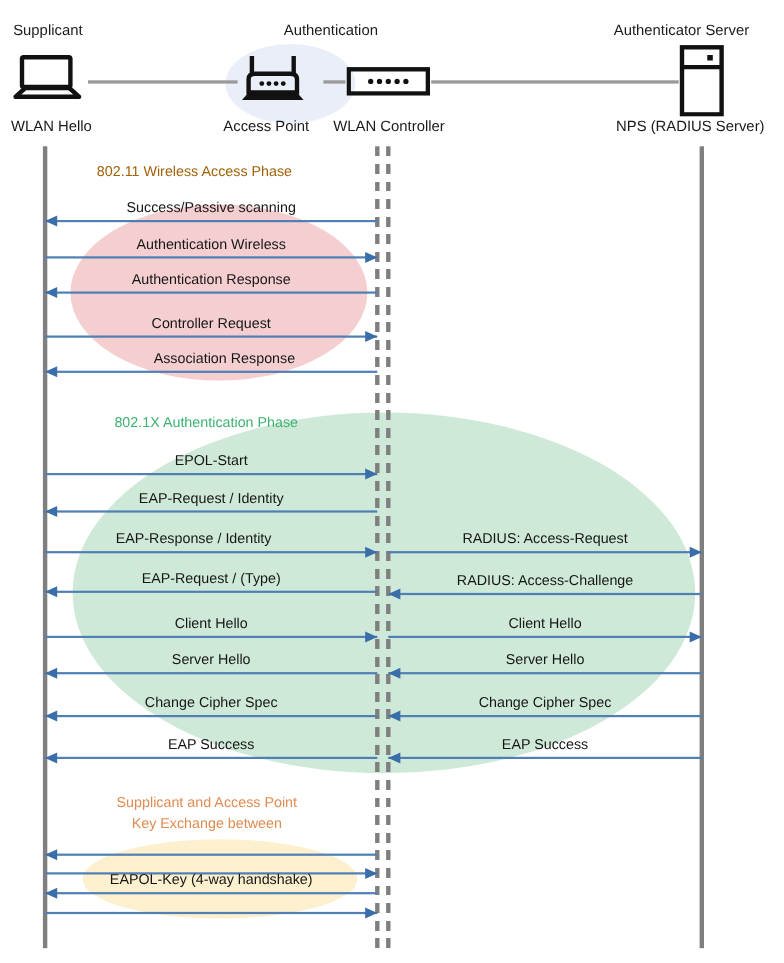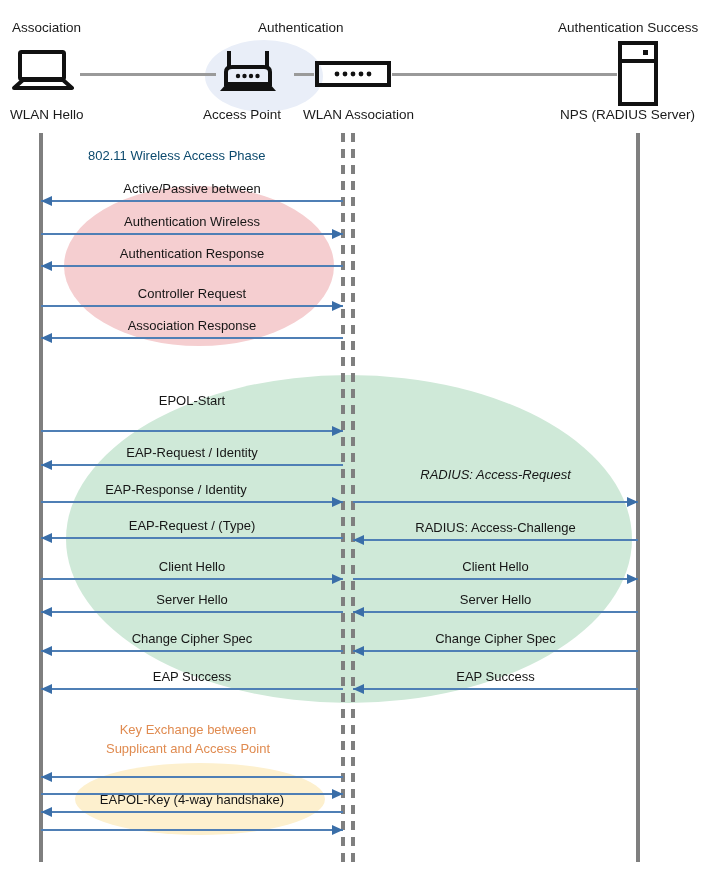--- a/index.html
+++ b/index.html
@@ -99,23 +99,23 @@
   }
 
   
   .icon { position: absolute; }
 </style>
 </head>
 <body>
 
 <div id="canvas">
 
-  <div class="role-title" style="left:12px; top:20px;">Association</div>
+  <div class="role-title" style="left:12px; top:20px;">Supplicant</div>
   <div class="role-title" style="left:258px; top:20px;">Authentication</div>
-  <div class="role-title" style="left:558px; top:20px;">Authentication Success</div>
+  <div class="role-title" style="left:558px; top:20px;">Authenticator Server</div>
 
   <div class="auth-blob" style="left:205px; top:40px; width:118px; height:72px;"></div>
 
   <div class="hwire" style="left:80px; top:73px; width:136px;"></div>
   <div class="hwire" style="left:294px; top:73px; width:20px;"></div>
   <div class="hwire" style="left:392px; top:73px; width:225px;"></div>
 
   <div class="icon" style="left:12px; top:50px;">
     <svg width="62" height="42" viewBox="0 0 62 42" aria-hidden="true">
       <rect x="8" y="2" width="44" height="27" rx="1.5" fill="none" stroke="#111" stroke-width="4"></rect>
@@ -150,70 +150,71 @@
   <div class="icon" style="left:617px; top:41px;">
     <svg width="42" height="65" viewBox="0 0 42 65" aria-hidden="true">
       <rect x="3" y="2" width="36" height="61" fill="none" stroke="#111" stroke-width="4"></rect>
       <line x1="3" y1="20" x2="39" y2="20" stroke="#111" stroke-width="4"></line>
       <rect x="26" y="9" width="5" height="5" fill="#111"></rect>
     </svg>
   </div>
 
   <div class="node-label" style="left:10px; top:107px;">WLAN Hello</div>
   <div class="node-label" style="left:203px; top:107px;">Access Point</div>
-  <div class="node-label" style="left:303px; top:107px;">WLAN Association</div>
+  <div class="node-label" style="left:303px; top:107px;">WLAN Controller</div>
   <div class="node-label" style="left:560px; top:107px;">NPS (RADIUS Server)</div>
 
   <div class="phase-ellipse" style="left:66px; top:375px; width:566px; height:328px; background:#cfe9d8;"></div>
   <div class="phase-ellipse" style="left:64px; top:186px; width:270px; height:160px; background:#f5ced0;"></div>
   <div class="phase-ellipse" style="left:75px; top:763px; width:250px; height:72px; background:#fdf0ce;"></div>
 
   <div class="lifeline" style="left:39px; top:133px; height:729px;"></div>
   <div class="lifeline-dashed" style="left:341px; top:133px; height:729px;"></div>
   <div class="lifeline-dashed" style="left:351px; top:133px; height:729px;"></div>
   <div class="lifeline" style="left:636px; top:133px; height:729px;"></div>
 
-  <div class="phase-title" style="left:88px; top:147px; color:#0c4a6e;">802.11 Wireless Access Phase</div>
-
+  <div class="phase-title" style="left:88px; top:147px; color:#a16207;">802.11 Wireless Access Phase</div>
+
+  <div class="phase-title" style="left:104px; top:375px; color:#3cb371;">802.1X Authentication Phase</div>
 
   <div class="phase-title two-line" style="left:88px; top:721px; width:200px; color:#e08b50;">
+    <div>Supplicant and Access Point</div>
     <div>Key Exchange between</div>
-    <div>Supplicant and Access Point</div>
   </div>
 
   <div id="left-msgs">
       <div class="msg">
         <div class="msg-line" style="left: 41px; top: 200px; width: 302px;"></div>
         <div class="arrowhead left" style="top: 196px; left: 41px;"></div>
-        <div class="msg-label" style="left: 192px; top: 181px;">Active/Passive between</div>
+        <div class="msg-label" style="left: 192px; top: 181px;">Success/Passive scanning</div>
       </div>
       <div class="msg">
         <div class="msg-line" style="left: 41px; top: 233px; width: 302px;"></div>
         <div class="arrowhead right" style="top: 229px; left: 332px;"></div>
         <div class="msg-label" style="left: 192px; top: 214px;">Authentication Wireless</div>
       </div>
       <div class="msg">
         <div class="msg-line" style="left: 41px; top: 265px; width: 302px;"></div>
         <div class="arrowhead left" style="top: 261px; left: 41px;"></div>
         <div class="msg-label" style="left: 192px; top: 246px;">Authentication Response</div>
       </div>
       <div class="msg">
         <div class="msg-line" style="left: 41px; top: 305px; width: 302px;"></div>
         <div class="arrowhead right" style="top: 301px; left: 332px;"></div>
         <div class="msg-label" style="left: 192px; top: 286px;">Controller Request</div>
       </div>
       <div class="msg">
         <div class="msg-line" style="left: 41px; top: 337px; width: 302px;"></div>
         <div class="arrowhead left" style="top: 333px; left: 41px;"></div>
-        <div class="msg-label" style="left: 192px; top: 318px;">Association Response</div>
+        <div class="msg-label" style="left: 204px; top: 318px;">Association Response</div>
       </div>
       <div class="msg">
         <div class="msg-line" style="left: 41px; top: 430px; width: 302px;"></div>
         <div class="arrowhead right" style="top: 426px; left: 332px;"></div>
-        <div class="msg-label" style="left: 192px; top: 393px;">EPOL-Start</div>
+        <div class="msg-label" style="left: 192px; top: 411px;">EPOL-Start</div>
       </div>
       <div class="msg">
         <div class="msg-line" style="left: 41px; top: 464px; width: 302px;"></div>
         <div class="arrowhead left" style="top: 460px; left: 41px;"></div>
         <div class="msg-label" style="left: 192px; top: 445px;">EAP-Request / Identity</div>
       </div>
       <div class="msg">
         <div class="msg-line" style="left: 41px; top: 501px; width: 302px;"></div>
         <div class="arrowhead right" style="top: 497px; left: 332px;"></div>
         <div class="msg-label" style="left: 176px; top: 482px;">EAP-Response / Identity</div>
@@ -259,21 +260,21 @@
       <div class="msg">
         <div class="msg-line" style="left: 41px; top: 829px; width: 302px;"></div>
         <div class="arrowhead right" style="top: 825px; left: 332px;"></div>
       </div>
     </div>
 
   <div id="right-msgs">
       <div class="msg">
         <div class="msg-line" style="left: 353px; top: 501px; width: 285px;"></div>
         <div class="arrowhead right" style="top: 497px; left: 627px;"></div>
-        <div class="msg-label" style="left: 495.5px; top: 467px; font-style: italic;">RADIUS: Access-Request</div>
+        <div class="msg-label" style="left: 495.5px; top: 482px;">RADIUS: Access-Request</div>
       </div>
       <div class="msg">
         <div class="msg-line" style="left: 353px; top: 539px; width: 285px;"></div>
         <div class="arrowhead left" style="top: 535px; left: 353px;"></div>
         <div class="msg-label" style="left: 495.5px; top: 520px;">RADIUS: Access-Challenge</div>
       </div>
       <div class="msg">
         <div class="msg-line" style="left: 353px; top: 578px; width: 285px;"></div>
         <div class="arrowhead right" style="top: 574px; left: 627px;"></div>
         <div class="msg-label" style="left: 495.5px; top: 559px;">Client Hello</div>

